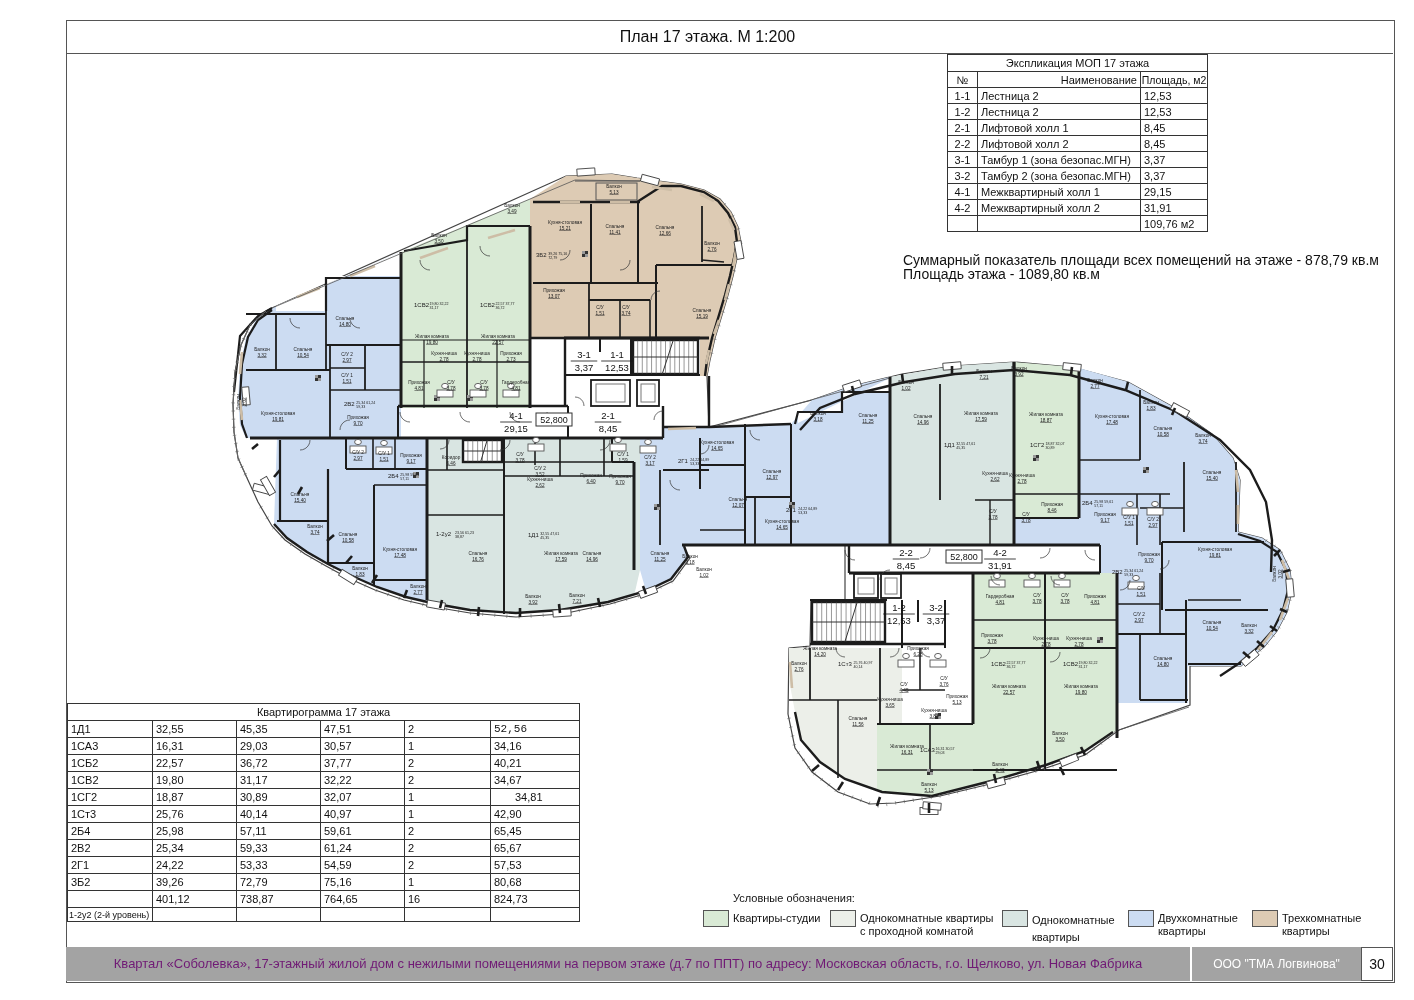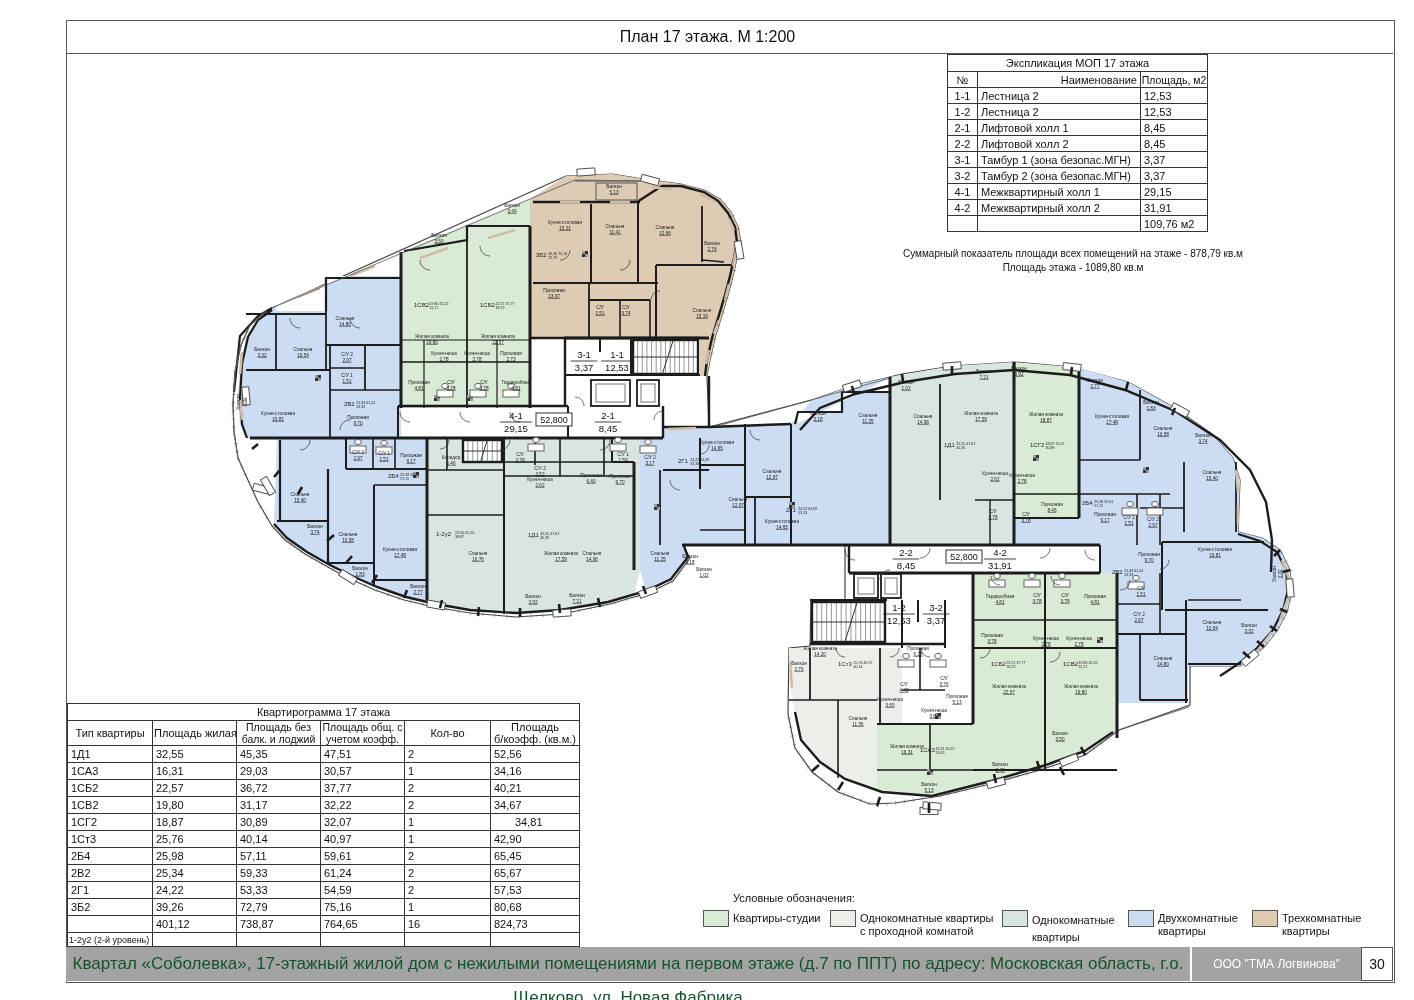--- a/index.html
+++ b/index.html
@@ -989,51 +989,43 @@
         </tr>
 <tr>
           <td style="height:15px;"></td>
           <td></td>
           <td>109,76 м2</td>
         </tr>
 </tbody>
     </table>
 </div>
 
-<div class="abs" style="left:903px;top:247px;font-size:10px;color:#111;line-height:14px;text-align:center;">Суммарный показатель площади всех помещений на этаже - 878,79 кв.м<br>Площадь этажа - 1089,80 кв.м</div>
+<div class="abs" style="left:903px;top:253px;font-size:14px;color:#111;line-height:14px;">Суммарный показатель площади всех помещений на этаже - 878,79 кв.м<br>Площадь этажа - 1089,80 кв.м</div>
 
 <div class="abs" style="left:67px;top:703px;">
 <table style="font-size:11px;color:#111;table-layout:fixed;width:512px;">
 <colgroup>
         <col style="width:85px">
         <col style="width:84px">
         <col style="width:84px">
         <col style="width:84px">
         <col style="width:86px">
         <col style="width:89px">
       </colgroup>
 <tbody>
         <tr>
           <td colspan="6" style="text-align:center;height:16px;">Квартирограмма 17 этажа</td>
         </tr>
-<tr>
-<td style="text-align:center;padding:0 1px;">Тип квартиры</td>
-<td style="text-align:center;padding:0 1px;">Площадь жилая</td>
-<td style="text-align:center;padding:0;font-size:10.5px;">Площадь без<br>балк. и  лоджий</td>
-<td style="text-align:center;padding:0;font-size:10.5px;">Площадь общ. с<br>учетом коэфф.</td>
-<td style="text-align:center;padding:0 1px;">Кол-во</td>
-<td style="text-align:center;padding:0 1px;">Площадь<br>б/коэфф. (кв.м.)</td>
-</tr>
         <tr>
           <td style="height:16px;">1Д1</td>
           <td style="height:16px;">32,55</td>
           <td style="height:16px;">45,35</td>
           <td style="height:16px;">47,51</td>
           <td style="height:16px;">2</td>
-          <td style="height:16px;">52,56</td>
+          <td style="height:16px;font-family:Liberation Mono, monospace;">52,56</td>
         </tr>
         <tr>
           <td style="height:16px;">1СА3</td>
           <td style="height:16px;">16,31</td>
           <td style="height:16px;">29,03</td>
           <td style="height:16px;">30,57</td>
           <td style="height:16px;">1</td>
           <td style="height:16px;">34,16</td>
         </tr>
         <tr>
@@ -1130,16 +1122,16 @@
 
 <div class="abs" style="left:1002px;top:910px;width:24px;height:15px;background:#d9e5e2;border:1px solid #555;"></div>
 <div class="abs" style="left:1032px;top:912px;font-size:11px;color:#111;line-height:17px;">Однокомнатные<br>квартиры</div>
 
 <div class="abs" style="left:1128px;top:910px;width:24px;height:15px;background:#ccdcf2;border:1px solid #555;"></div>
 <div class="abs" style="left:1158px;top:912px;font-size:11px;color:#111;line-height:13px;">Двухкомнатные<br>квартиры</div>
 
 <div class="abs" style="left:1252px;top:910px;width:24px;height:15px;background:#ddcbb4;border:1px solid #555;"></div>
 <div class="abs" style="left:1282px;top:912px;font-size:11px;color:#111;line-height:13px;">Трехкомнатные<br>квартиры</div>
 
-<div class="abs" style="left:66px;top:947px;width:1124px;height:34px;background:#a3a3a3;color:#14532d;font-size:17px;line-height:34px;text-align:center;">Квартал «Соболевка», 17-этажный жилой дом с нежилыми помещениями на первом этаже (д.7 по ППТ) по адресу: Московская область, г.о. Щелково, ул. Новая Фабрика</div>
+<div class="abs" style="left:66px;top:947px;width:1124px;height:34px;background:#a3a3a3;color:#701a75;font-size:13px;line-height:34px;text-align:center;">Квартал «Соболевка», 17-этажный жилой дом с нежилыми помещениями на первом этаже (д.7 по ППТ) по адресу: Московская область, г.о. Щелково, ул. Новая Фабрика</div>
 
 <div class="abs" style="left:1192px;top:947px;width:169px;height:34px;background:#a3a3a3;color:#fff;font-size:12px;line-height:34px;text-align:center;">ООО "ТМА Логвинова"</div>
 
 <div class="abs" style="left:1361px;top:947px;width:32px;height:34px;border:1px solid #555;box-sizing:border-box;color:#111;font-size:14px;line-height:32px;text-align:center;">30</div>
 </body></html>

